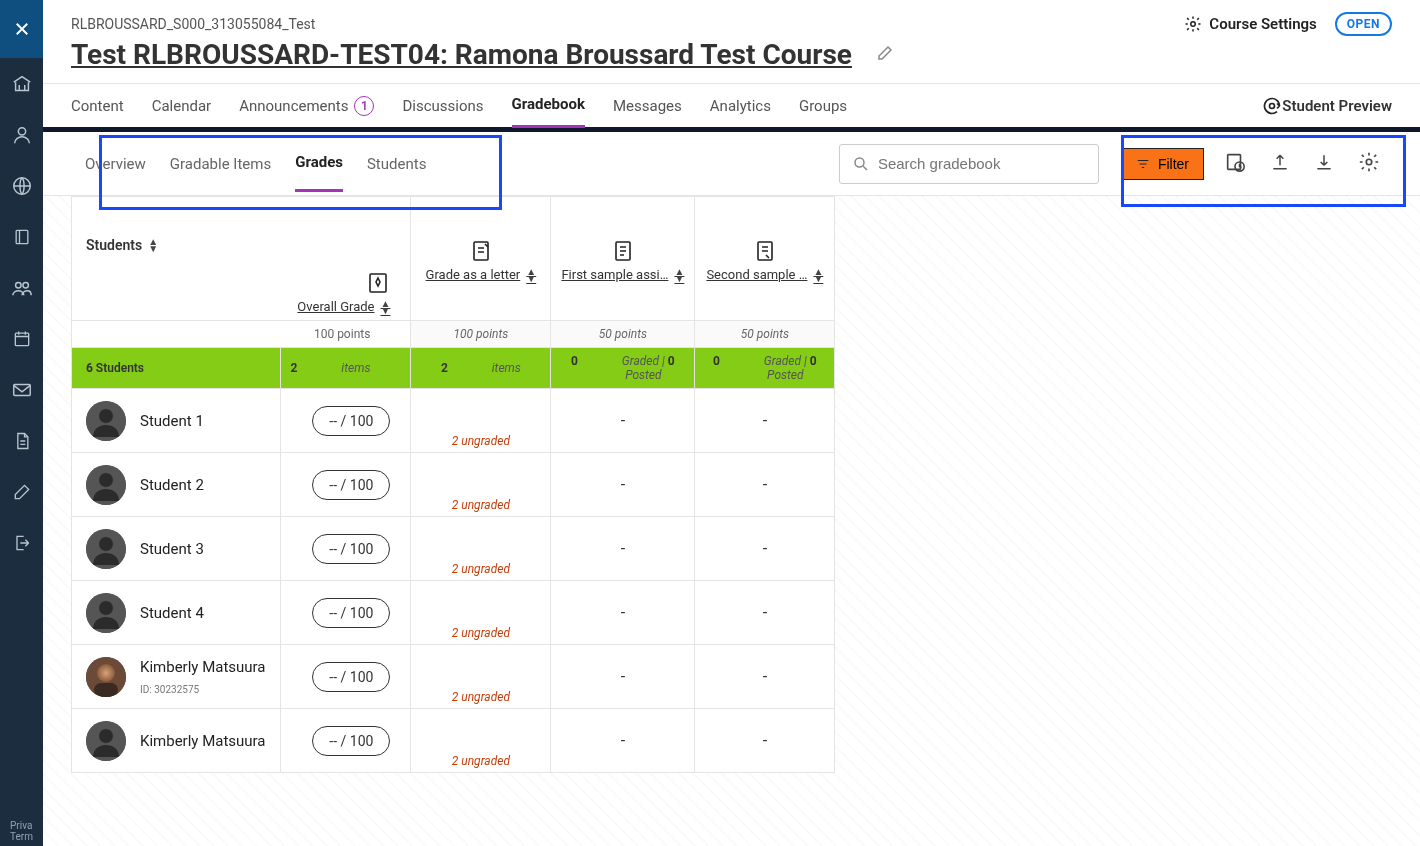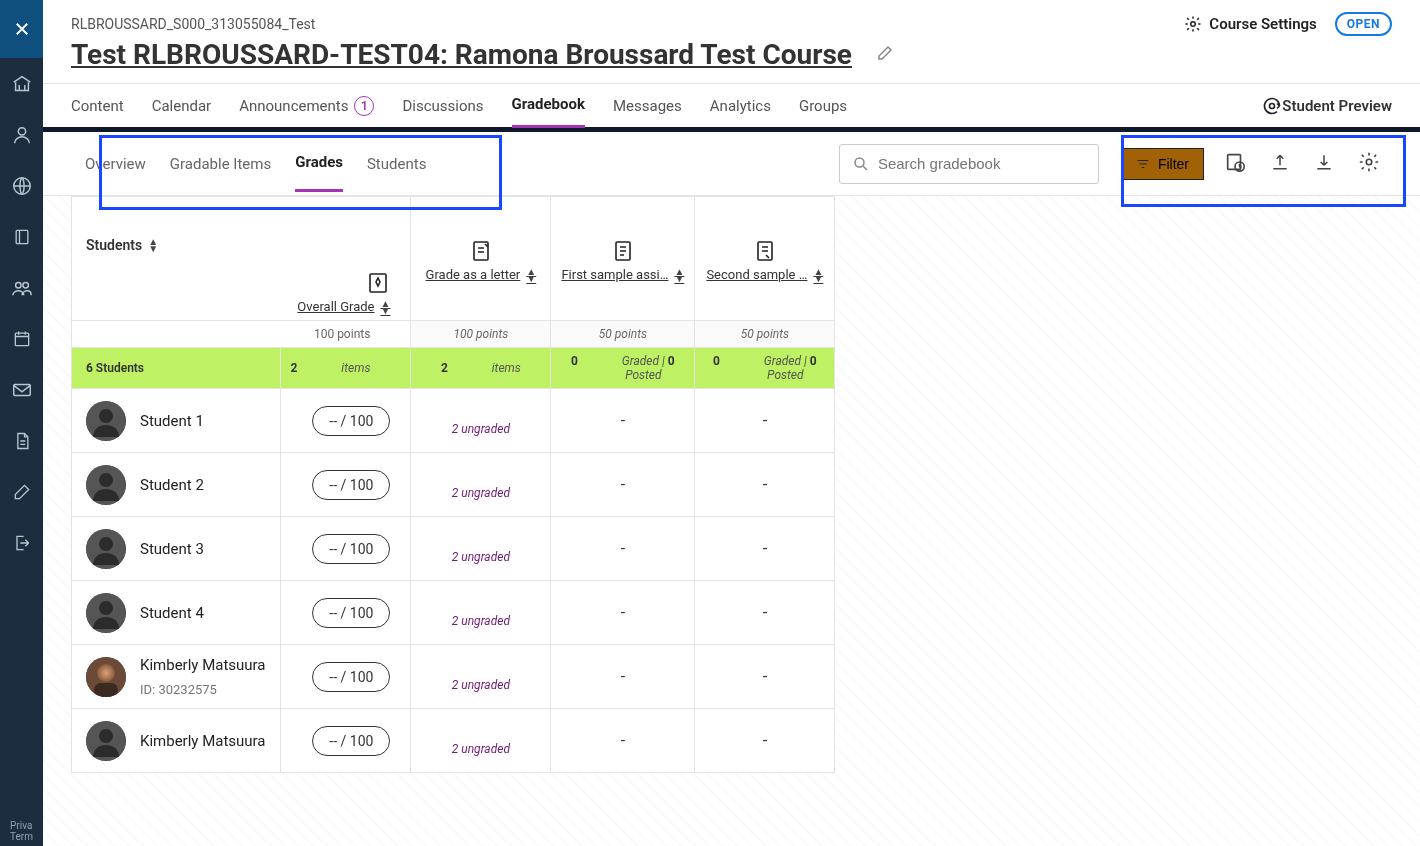--- a/index.html
+++ b/index.html
@@ -35,21 +35,21 @@
 
 
 .subbar-wrap { padding: 0 28px; display: flex; align-items: stretch; height: 64px; border-bottom: 1px solid #e5e5e5; position: relative; }
 .subtabs-box { display: flex; gap: 24px; align-items: center; padding: 0 14px; }
 .subtab { font-size: 15px; color: #666; padding: 18px 0; cursor: pointer; }
 .subtab.active { color: #222; font-weight: 700; border-bottom: 3px solid #a234b5; }
 .sub-spacer { flex: 1; }
 .search-box { display: flex; align-items: center; border: 1px solid #ccc; border-radius: 3px; padding: 0 12px; height: 40px; width: 260px; margin-right: 14px; align-self: center; gap: 8px; }
 .search-box input { border: none; outline: none; font-size: 15px; flex: 1; color: #333; }
 .actions-box { display: flex; align-items: center; gap: 16px; padding: 0 8px; }
-.filter-btn { display: flex; align-items: center; gap: 8px; border: 1px solid #222; padding: 7px 14px; font-size: 14px; font-weight: 500; cursor: pointer; background: #a16207; }
+.filter-btn { display: flex; align-items: center; gap: 8px; border: 1px solid #222; padding: 7px 14px; font-size: 14px; font-weight: 500; cursor: pointer; background: #f97316; }
 .icon-btn { background: none; border: none; cursor: pointer; color: #444; padding: 4px; }
 
 
 .highlight-box { border: 3px solid #1947ff; position: absolute; pointer-events: none; }
 #hl-left  { left: 56px;  top: 3px; width: 403px; height: 75px; }
 #hl-right { right: 14px; top: 3px; width: 285px; height: 72px; }
 
 
 .grid-wrap { flex: 1; overflow: auto; padding: 0 28px 20px 28px;
   background: #fff;
@@ -65,37 +65,37 @@
 .th-inner .hlabel { font-size: 13px; color: #333; display: flex; align-items: center; gap: 6px; white-space: nowrap; }
 .th-inner .hicon { height: 24px; }
 .sort-arrows { font-size: 10px; color: #444; line-height: 7px; }
 
 th.student-header { vertical-align: bottom; }
 th.student-header .slabel { padding: 40px 14px 8px; font-size: 14px; font-weight: 600; display: flex; align-items: center; gap: 6px; }
 
 tr.row-pts td, tr.row-pts th { background: #fafafa; font-style: italic; color: #666; text-align: center; padding: 6px 10px; font-size: 12px; }
 tr.row-pts th { text-align: left; font-style: normal; font-weight: 400; }
 
-tr.row-sum td { background: #bef264; color: #333; text-align: center; padding: 6px 10px; font-size: 12px; }
+tr.row-sum td { background: #84cc16; color: #333; text-align: center; padding: 6px 10px; font-size: 12px; }
 tr.row-sum td:first-child { text-align: left; font-weight: 600; padding-left: 14px; }
 tr.row-sum td .b { font-weight: 700; font-style: normal; }
 tr.row-sum td .i { font-style: italic; color: #555; margin-left: 41px; }
 
 tbody.rows td { height: 64px; }
 tbody.rows td.name-cell { padding: 0 14px; }
 .student { display: flex; align-items: center; gap: 14px; }
 .avatar { width: 40px; height: 40px; border-radius: 50%; background: #555; display: flex; align-items: center; justify-content: center; overflow: hidden; }
 .avatar svg { fill: #2b2b2b; }
 .sname { font-size: 15px; color: #222; }
-.sid { font-size: 13px; color: #777; margin-top: 8px; }
+.sid { font-size: 10px; color: #777; margin-top: 8px; }
 .overall-cell { text-align: right; padding-right: 20px; }
 .pill { display: inline-block; border: 1px solid #333; border-radius: 18px; padding: 6px 16px; font-size: 14px; min-width: 72px; text-align: center; }
 .cell-center { text-align: center; position: relative; }
 .cell-center .dash { font-size: 16px; color: #333; }
-.cell-center .sub { position: absolute; bottom: 16px; left: 0; right: 0; text-align: center; font-size: 12px; font-style: italic; color: #701a75; }
+.cell-center .sub { position: absolute; bottom: 4px; left: 0; right: 0; text-align: center; font-size: 12px; font-style: italic; color: #c2410c; }
 </style>
 </head>
 <body>
 
 <nav class="rail">
   <div class="close-box">
     <svg width="18" height="18" viewBox="0 0 24 24" fill="none" stroke="#fff" stroke-width="2.5">
         <path d="M5 5l14 14M19 5L5 19"></path>
       </svg>
   </div>

